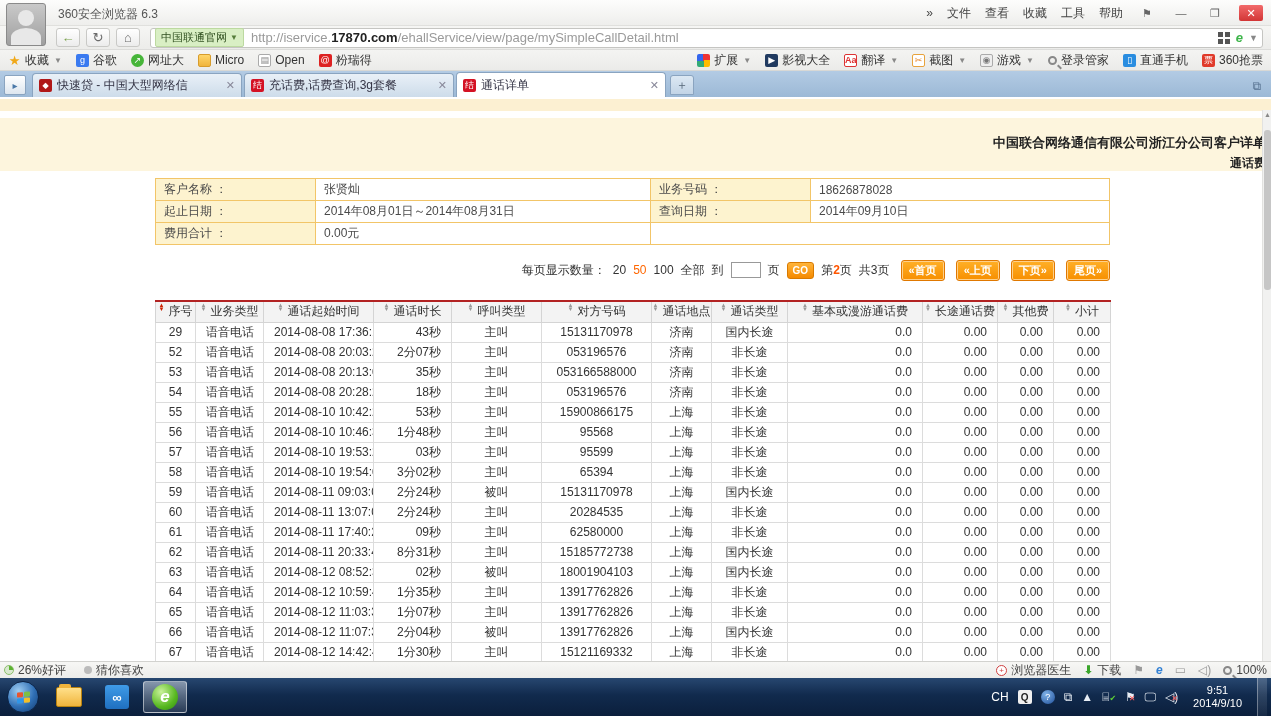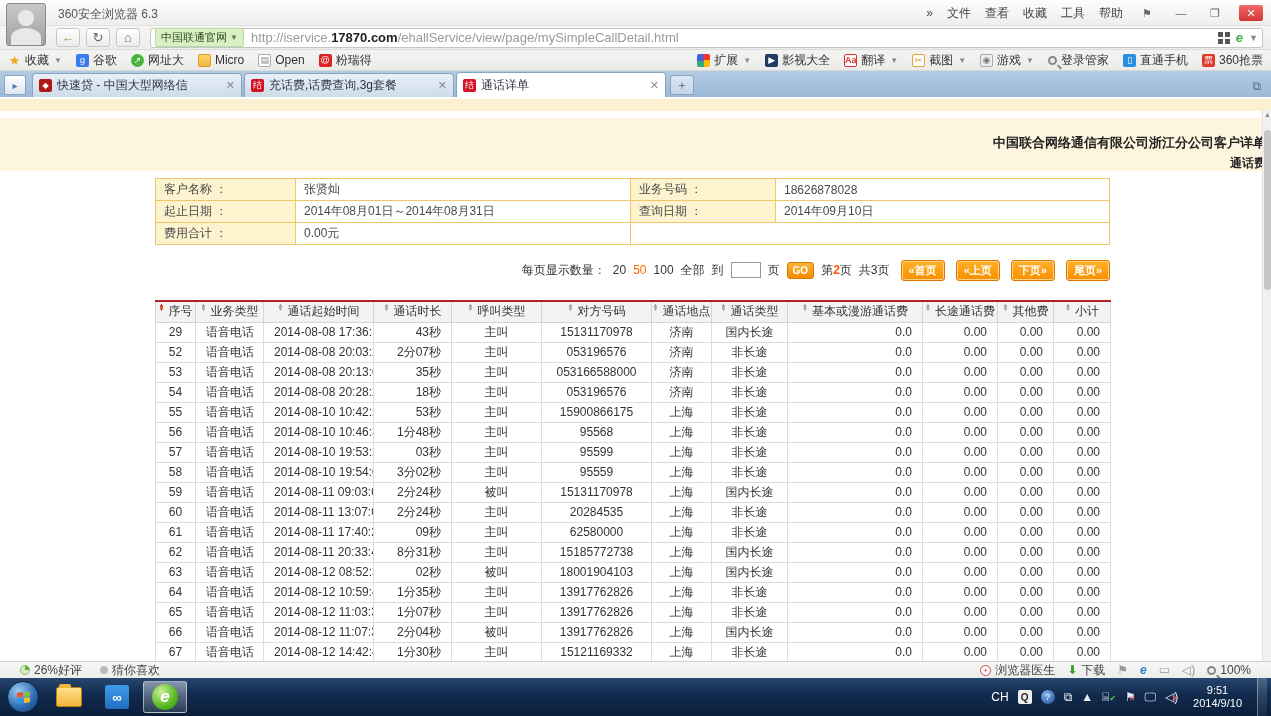--- a/index.html
+++ b/index.html
@@ -87,21 +87,21 @@
 
   
   .page { position:absolute; left:0; top:97px; width:1271px; height:564px; background:#fff; overflow:hidden; }
   .band-a { position:absolute; left:0; top:2px; width:1271px; height:12px; background:#fcf0d2; }
   .band-b { position:absolute; left:0; top:21px; width:1266px; height:53px; background:#fdf5dd; text-align:right; }
   .pg-title { font-weight:bold; font-size:13px; color:#222; padding-top:16px; }
   .pg-sub { font-weight:bold; font-size:12px; color:#222; margin-top:3px; }
 
   .infotbl { position:absolute; left:155px; top:81px; width:955px; border-collapse:collapse; }
   .infotbl td { border:1px solid #f2c568; height:22px; padding:0 8px; font-size:12px; color:#4a4a4a; }
-  .infotbl td.lab { background:#fdf3cf; width:140px; }
+  .infotbl td.lab { background:#fdf3cf; width:160px; }
   .infotbl td.val { background:#fff; }
 
   .pager { position:absolute; left:155px; top:162px; width:955px; height:22px; display:flex; align-items:center;
     justify-content:flex-end; gap:7px; color:#333; }
   .pager .opt { cursor:pointer; }
   .pager .opt.sel { color:#ff6600; }
   .pager input { width:30px; height:16px; border:1px solid #999; font-size:11px; text-align:center; }
   .gobtn { background:linear-gradient(#ffb43a,#f58a00); border:1px solid #d87a00; border-radius:3px; color:#fff;
     font-size:10px; font-weight:bold; padding:2px 5px; }
   .pnum { color:#ff5500; font-weight:bold; }
@@ -117,21 +117,21 @@
   .dtbl td { border:1px solid #dcdcdc; height:20px; padding:0 10px; font-size:12px; color:#333; background:#fff;
     overflow:hidden; white-space:nowrap; }
 
   
   .scrolltrack { position:absolute; right:0; top:13px; width:9px; height:551px; background:#f1f1f0; border-left:1px solid #e2e2e0; }
   .scrolltrack .up { width:9px; height:10px; color:#888; font-size:7px; text-align:center; line-height:10px; }
   .scrollthumb { position:absolute; left:1px; top:20px; width:7px; height:160px; background:#c6c6c6; border-radius:3px; }
 
   
   .statusbar { position:absolute; left:0; top:661px; width:1271px; height:17px; background:linear-gradient(#f7f7f5,#ececea);
-    border-top:1px solid #d2d2cf; display:flex; align-items:center; padding:0 20px; color:#444; font-size:12px; }
+    border-top:1px solid #d2d2cf; display:flex; align-items:center; padding:0 4px; color:#444; font-size:12px; }
   .st { display:flex; align-items:center; gap:4px; margin-right:18px; white-space:nowrap; }
   .st-right { margin-left:auto; display:flex; align-items:center; gap:12px; }
   .dot-green { width:10px; height:10px; border-radius:50%; background:conic-gradient(#5cb331 0 26%, #d9e8cf 0); border:1px solid #8bbf6a; }
   .dot-gray { width:8px; height:8px; border-radius:50%; background:#bbb; }
   .doctor-ico { width:11px; height:11px; border-radius:50%; background:#fff; border:1px solid #d04040; color:#d04040; font-size:8px;
     display:inline-flex; align-items:center; justify-content:center; }
   .dl-ico { color:#3aa52a; font-weight:bold; }
   .gray-g { color:#999; }
   .ie-blue { color:#2f7fd4; font-weight:bold; font-style:italic; }
 
@@ -565,21 +565,21 @@
           <td style="text-align: right;">0.00</td>
           <td style="text-align: right;">0.00</td>
           <td style="text-align: right;">0.00</td>
         </tr>
         <tr>
           <td style="text-align: center;">58</td>
           <td style="text-align: center;">语音电话</td>
           <td style="text-align: center;">2014-08-10 19:54:09</td>
           <td style="text-align: right;">3分02秒</td>
           <td style="text-align: center;">主叫</td>
-          <td style="text-align: center;">95559</td>
+          <td style="text-align: center;">65394</td>
           <td style="text-align: center;">上海</td>
           <td style="text-align: center;">非长途</td>
           <td style="text-align: right;">0.0</td>
           <td style="text-align: right;">0.00</td>
           <td style="text-align: right;">0.00</td>
           <td style="text-align: right;">0.00</td>
         </tr>
         <tr>
           <td style="text-align: center;">59</td>
           <td style="text-align: center;">语音电话</td>

